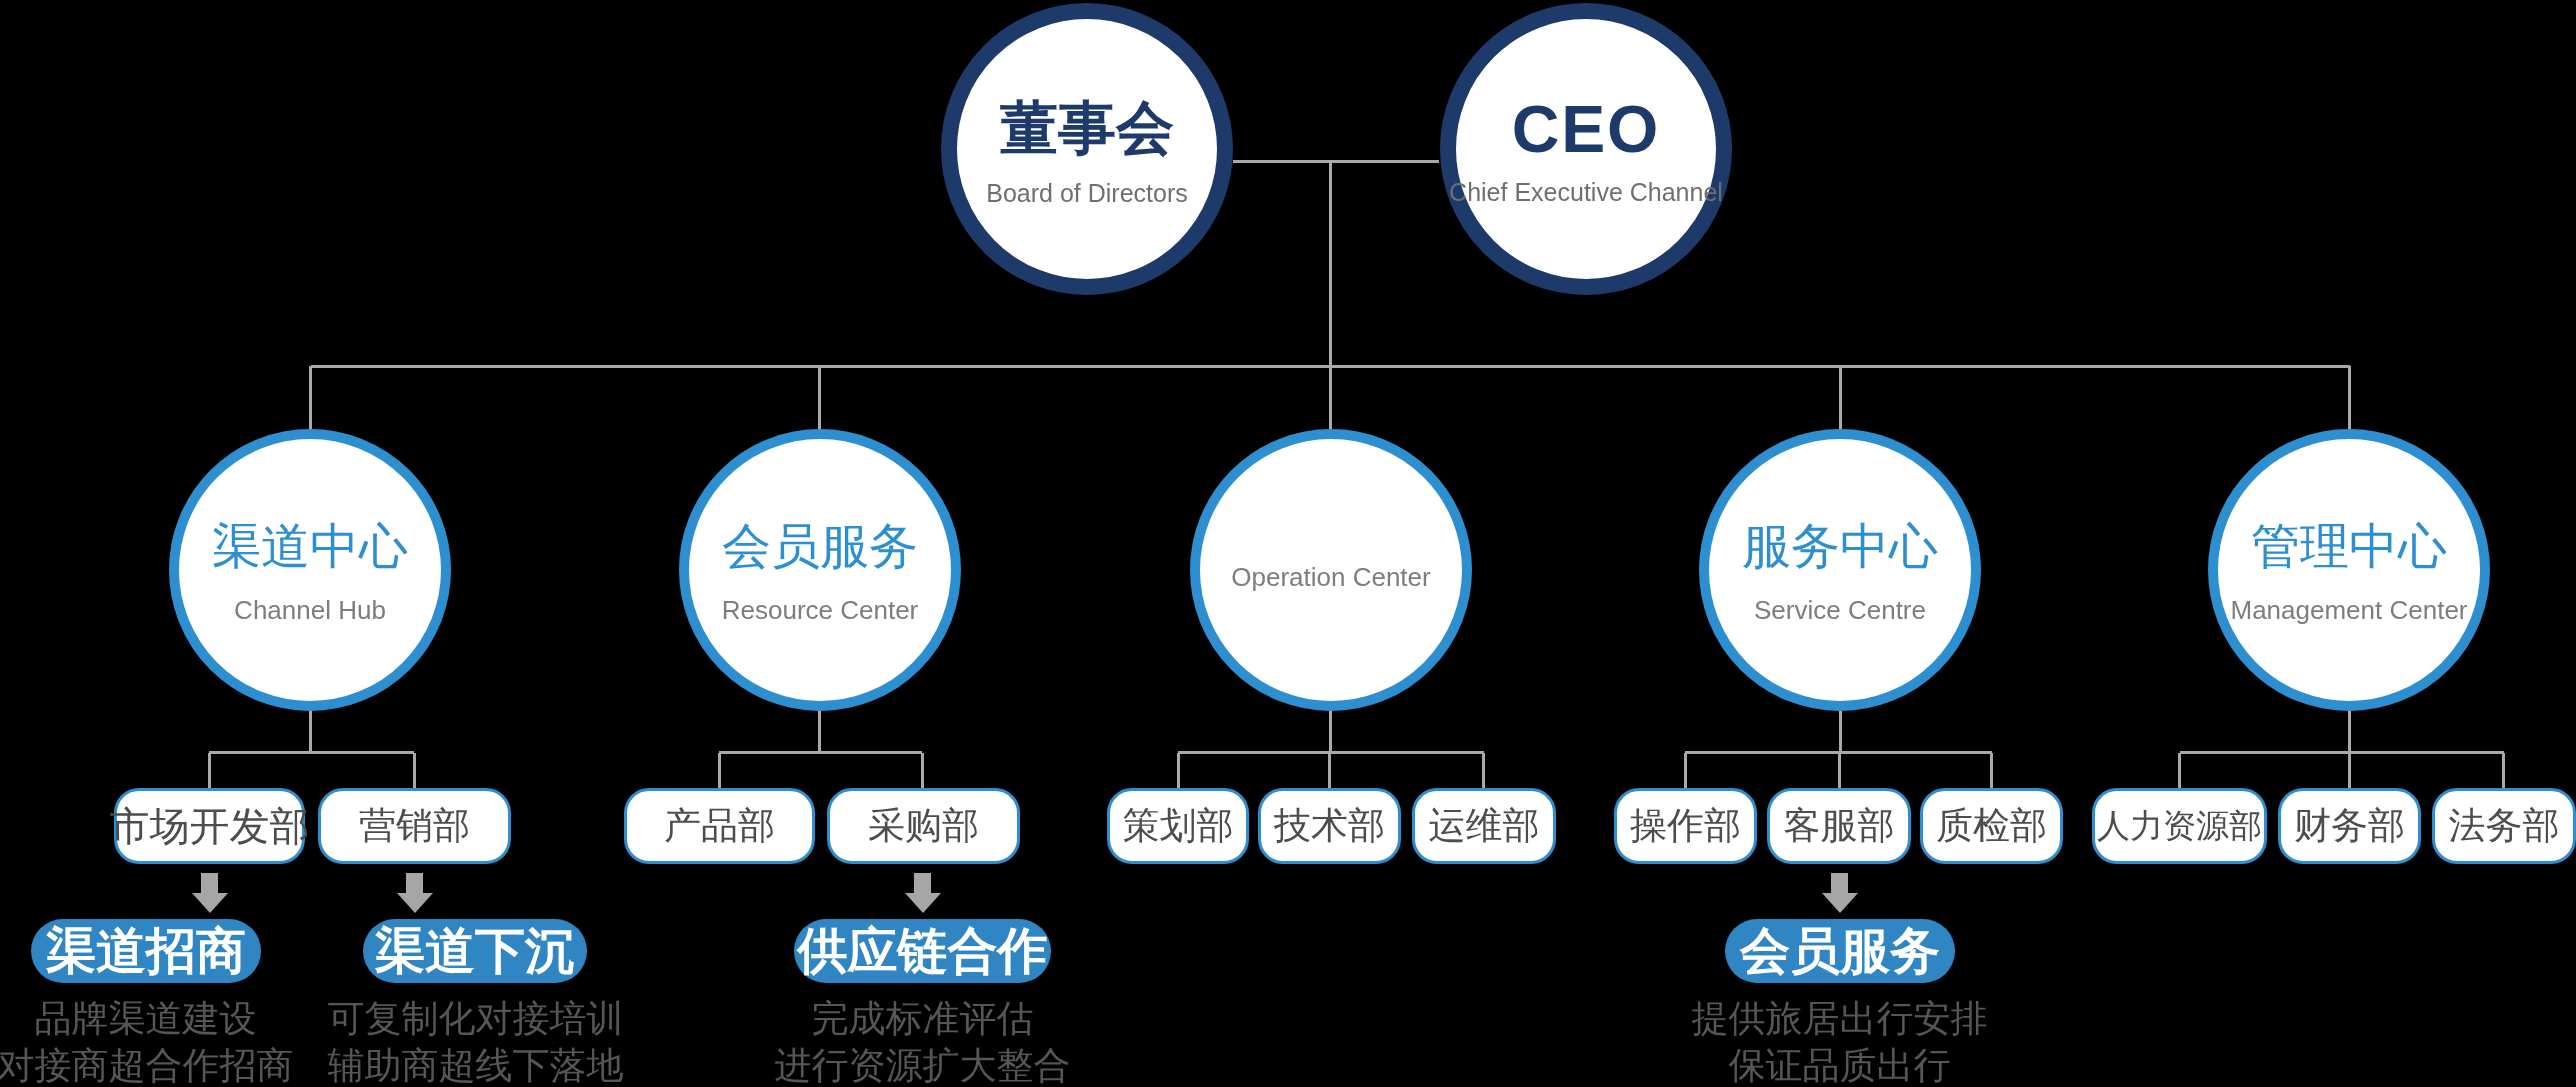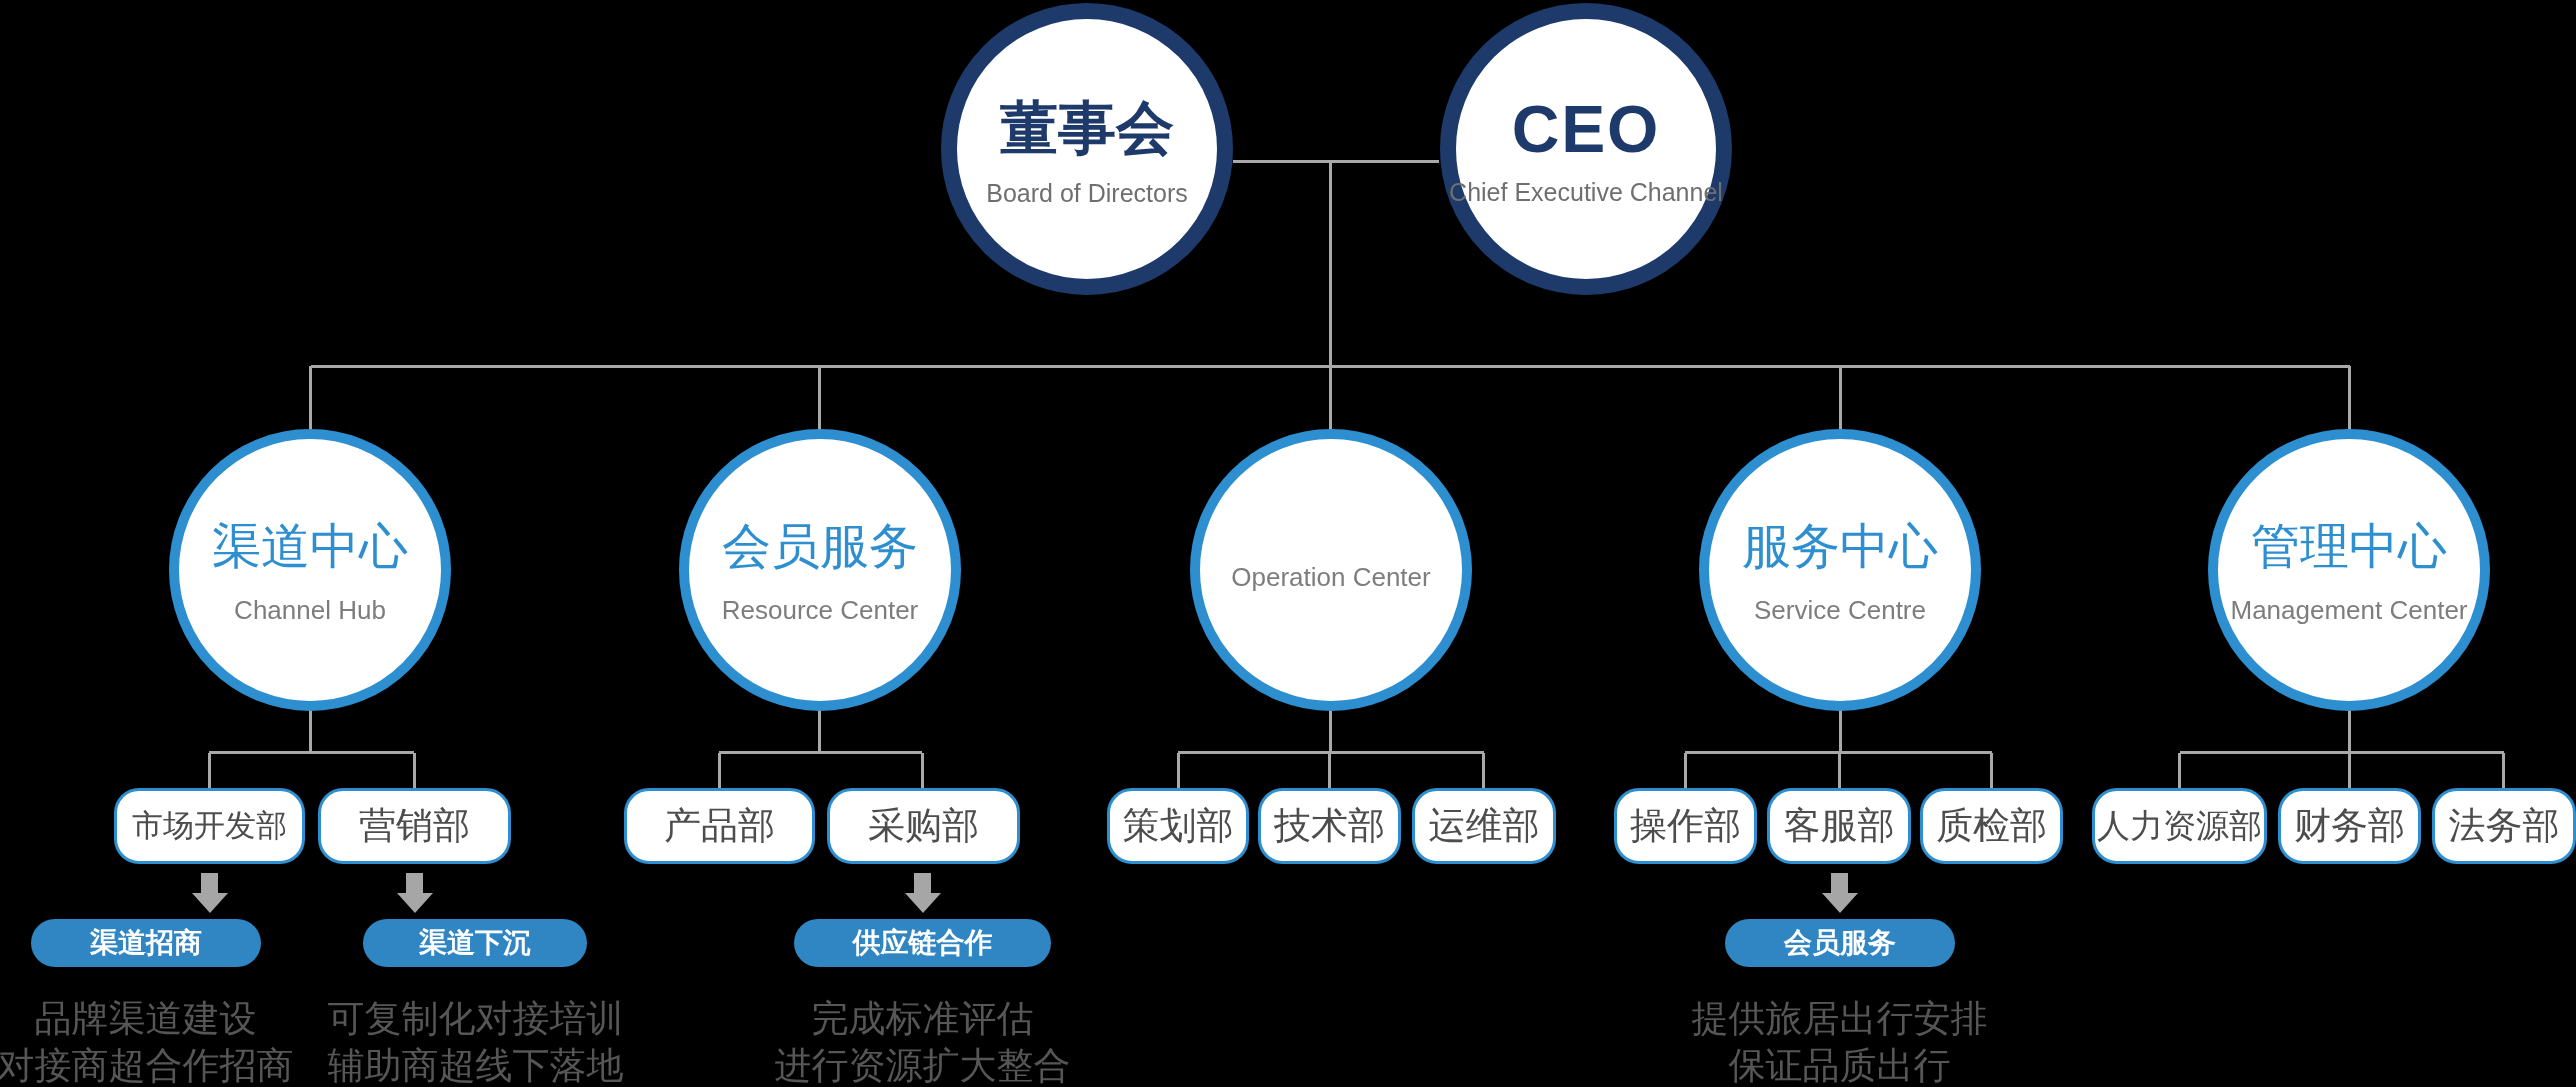--- a/index.html
+++ b/index.html
@@ -28,22 +28,22 @@
     position:absolute; height:76px; background:#fff;
     border:3.9px solid var(--accent,#2e8fd0); border-radius:25px;
     display:flex; align-items:center; justify-content:center;
     font-size:37px; font-weight:500; color:#4d4d4d; white-space:nowrap;
   }
   .arrow { position:absolute; width:37px; display:flex; flex-direction:column; align-items:center; }
   .arrow .shaft { width:16.6px; height:19.5px; background:var(--arrow,#a6a6a6); }
   .arrow .head { width:0; height:0; border-left:18.5px solid transparent;
                  border-right:18.5px solid transparent; border-top:20.4px solid var(--arrow,#a6a6a6); }
   .pill {
-    position:absolute; height:48px; border-radius:32px;
-    background:var(--pill,#2f86c2); color:#fff; font-size:28px; font-weight:bold;
+    position:absolute; height:64px; border-radius:32px;
+    background:var(--pill,#2f86c2); color:#fff; font-size:50px; font-weight:bold;
     display:flex; align-items:center; justify-content:center; white-space:nowrap;
   }
   .desc {
     position:absolute; width:623px; text-align:center;
     font-size:37px; line-height:47px; font-weight:500; color:#565656; white-space:nowrap;
   }
 </style>
 </head>
 <body>
 
@@ -84,21 +84,21 @@
       <div class="en">Board of Directors</div>
     </div>
     <div class="circle root" style="left: 1440px; top: 2.9px; width: 292px; height: 292px;">
       <div class="cn latin">CEO</div>
       <div class="en">Chief Executive Channel</div>
     </div>
     <div class="circle center" style="left: 169px; top: 429px; width: 282px; height: 282px;">
       <div class="cn">渠道中心</div>
       <div class="en">Channel Hub</div>
     </div>
-    <div class="dept" style="left: 114px; top: 788px; width: 191px; font-size: 31px; text-align: right;">市场开发部</div>
+    <div class="dept" style="left: 114px; top: 788px; width: 191px; font-size: 40px; text-align: right;">市场开发部</div>
     <div class="arrow" style="left: 191px; top: 873px;">
       <div class="shaft"></div>
       <div class="head"></div>
     </div>
     <div class="pill" style="left: 31px; top: 919px; width: 230px;">渠道招商</div>
     <div class="desc" style="left: -166px; top: 995px;">
       <div class="desc-line">品牌渠道建设</div>
       <div class="desc-line">对接商超合作招商</div>
     </div>
     <div class="dept" style="left: 318px; top: 788px; width: 193px;">营销部</div>

